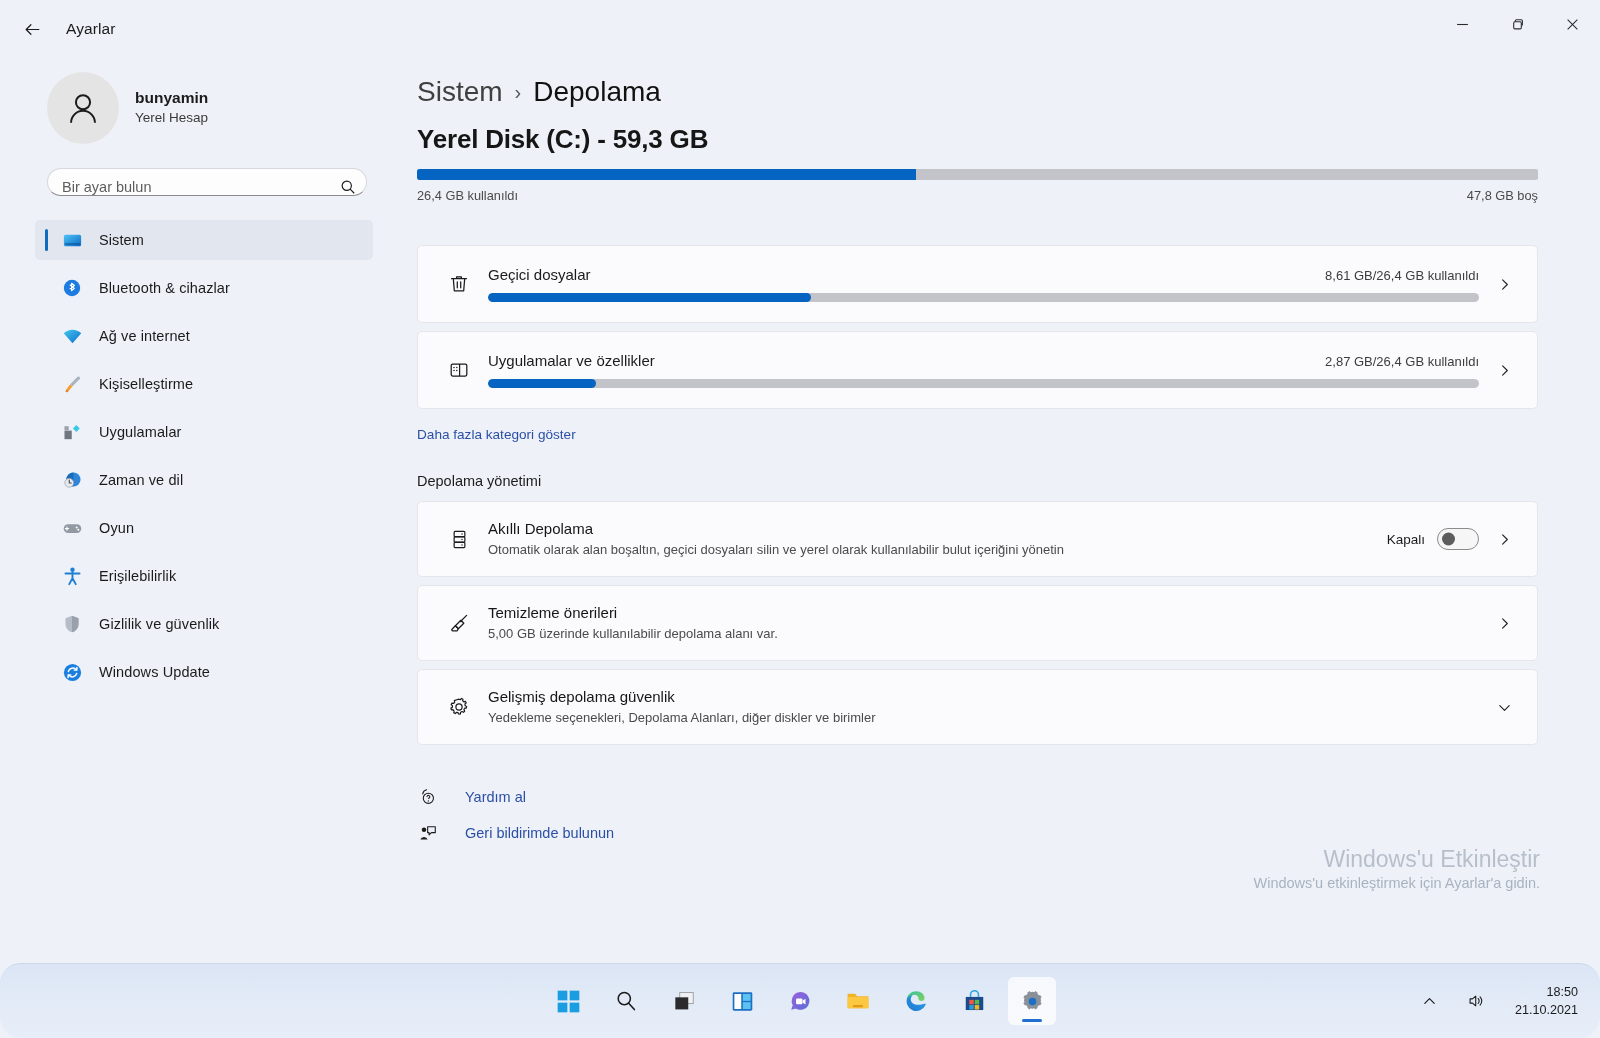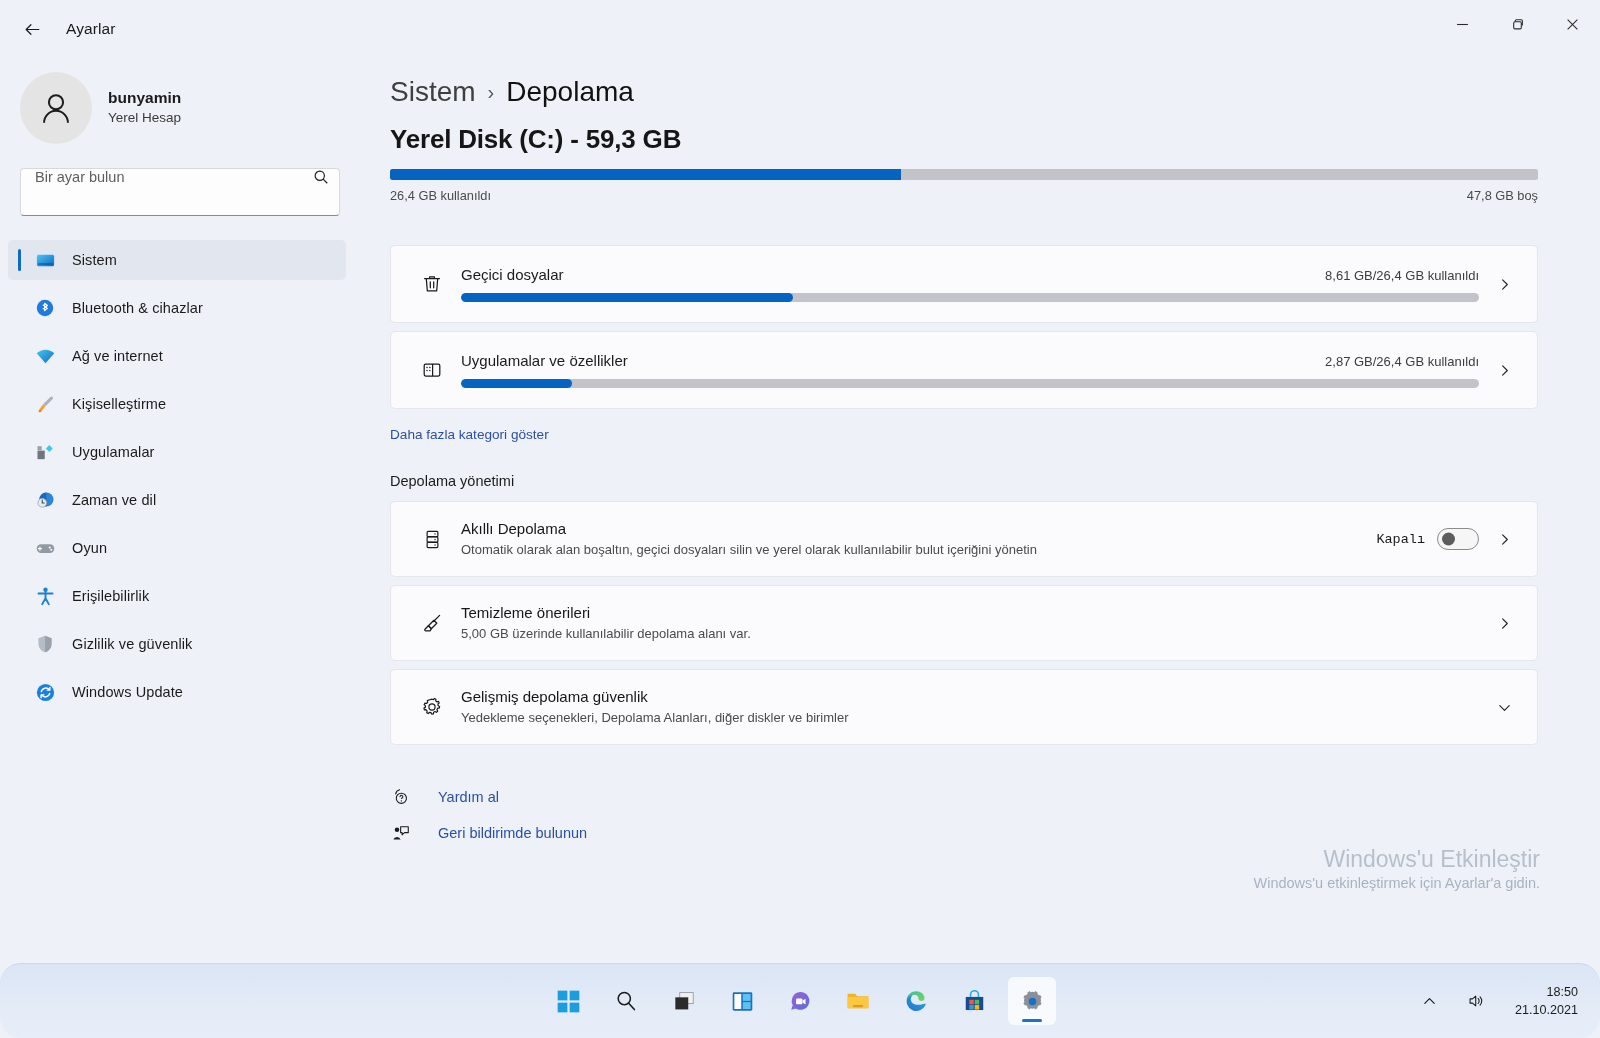--- a/index.html
+++ b/index.html
@@ -34,21 +34,21 @@
     position: absolute; right: 0; top: 0; height: 48px;
     display: flex;
   }
   .wc {
     width: 55px; height: 48px;
     display: flex; align-items: center; justify-content: center;
     color: #2b2b2b;
   }
 
   
-  .body { flex: 1; display: flex; min-height: 0; position: relative; }
+  .body { flex: 1; display: flex; min-height: 0; position: relative; padding-left: 27px; }
 
   
   .sidebar {
     width: 362px; flex: 0 0 362px;
     padding: 0 0 0 0;
     display: flex; flex-direction: column;
   }
   .account {
     display: flex; align-items: center;
     padding: 14px 0 16px 20px;
@@ -58,26 +58,26 @@
     background: #e4e4e4;
     display: flex; align-items: center; justify-content: center;
     flex: 0 0 72px;
   }
   .acct-text { margin-left: 16px; }
   .acct-name { font-size: 15.5px; font-weight: 700; color: #1b1b1b; line-height: 1.35; }
   .acct-sub { font-size: 13.5px; color: #3a3a3a; line-height: 1.4; }
 
   .searchbox {
     margin: 8px 22px 0 20px;
-    height: 48px;
+    height: 28px;
     background: #fdfdfd;
     border: 1px solid #d6d8dd;
     border-bottom: 1.6px solid #8a8a8a;
-    border-radius: 4px;
-    display: flex; align-items: flex-start;
+    border-radius: 15px;
+    display: flex; align-items: flex-end;
     padding: 0 10px 0 14px;
   }
   .searchbox input {
     flex: 1; border: 0; outline: none; background: transparent;
     font-family: inherit; font-size: 14.5px; color: #1b1b1b;
   }
   .searchbox input::placeholder { color: #5e5e5e; }
   .search-ico { color: #1b1b1b; display: flex; align-items: center; }
 
   .navlist { margin-top: 24px; padding: 0 16px 0 8px; }
@@ -158,21 +158,21 @@
   }
 
   .section-title { font-size: 14.5px; font-weight: 400; color: #1b1b1b; margin: 30px 0 12px; }
 
   .mgmt-card { min-height: 76px; padding-top: 12px; padding-bottom: 12px; }
   .mg-ico { width: 38px; flex: 0 0 38px; display: flex; align-items: center; justify-content: center; color: #1b1b1b; }
   .mg-body { flex: 1; min-width: 0; margin-left: 10px; }
   .mg-title { font-size: 15px; color: #161616; line-height: 1.45; }
   .mg-sub { font-size: 13px; color: #4b4b4b; line-height: 1.45; margin-top: 2px; }
 
-  .toggle-wrap { display: flex; align-items: center; gap: 12px; font-family: Liberation Mono, monospace; }
+  .toggle-wrap { display: flex; align-items: center; gap: 12px; }
   .toggle-label { font-size: 13.5px; color: #1b1b1b; }
   .toggle {
     width: 42px; height: 22px; border-radius: 11px;
     border: 1.4px solid #8b8b8b; background: #f6f6f6;
     position: relative; flex: 0 0 42px;
   }
   .toggle .knob {
     position: absolute; top: 50%; left: 4px; transform: translateY(-50%);
     width: 13px; height: 13px; border-radius: 50%; background: #5d5d5d;
   }

